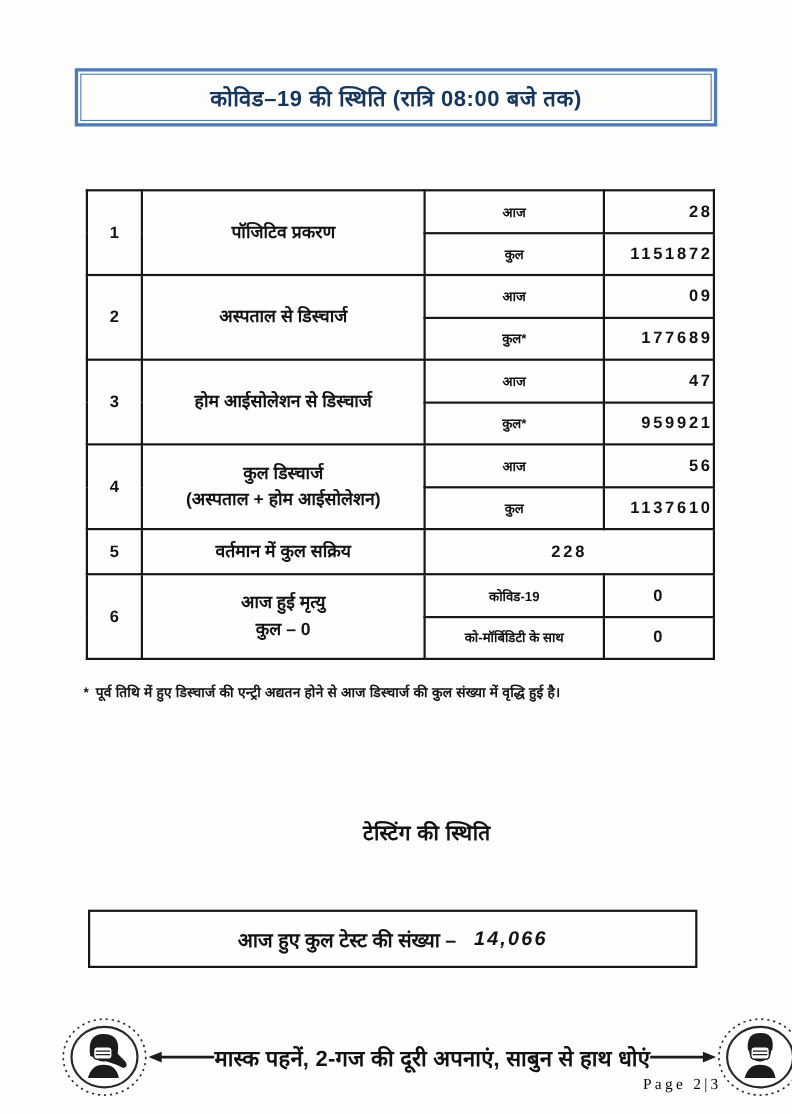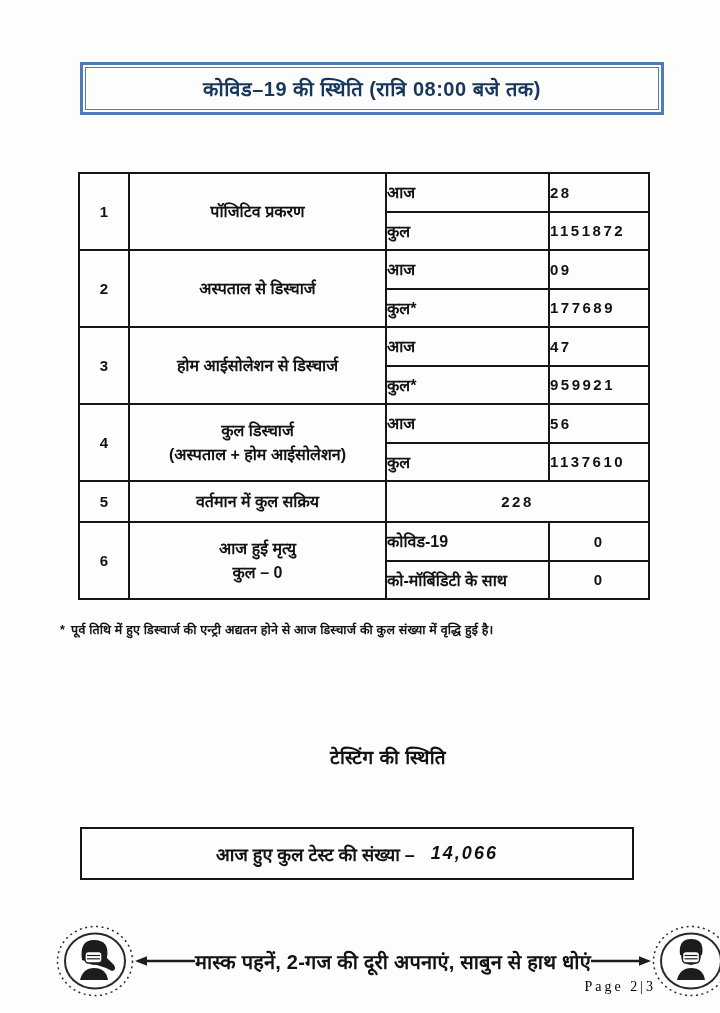--- a/index.html
+++ b/index.html
@@ -3,49 +3,49 @@
 <meta charset="utf-8">
 <style>
   html,body{margin:0;padding:0;}
   body{background:#fdfdfb;}
   .page{
     position:relative;width:720px;height:1013px;background:#fdfdfb;
     font-family:"Liberation Sans",sans-serif;color:#121212;overflow:hidden;
   }
   
   .title-box{
-    position:absolute;left:80px;top:62px;width:584px;height:53px;
+    position:absolute;left:68px;top:62px;width:584px;height:53px;
     border:3px solid #4f7cb5;box-sizing:border-box;padding:2px;background:#fdfdfb;
   }
   .title-inner{
     border:1px solid #4f7cb5;height:100%;box-sizing:border-box;
     display:flex;align-items:center;justify-content:center;
   }
   .title-text{font-weight:bold;font-size:20px;color:#17365d;letter-spacing:.5px;white-space:nowrap;}
 
   
   table.status{
     position:absolute;left:78px;top:172px;width:570px;
     border-collapse:collapse;table-layout:fixed;
   }
   table.status td{
     border:2px solid #161616;font-weight:bold;padding:0;
     vertical-align:middle;background:#fdfdfb;
   }
   td.sn{text-align:center;font-size:15px;}
   td.cat{text-align:center;font-size:16px;line-height:1.5;}
-  td.sub{text-align:left;font-size:16px;}
-  td.val{text-align:left;padding-right:10px;font-size:15px;letter-spacing:2.5px;}
+  td.sub{text-align:center;font-size:12px;}
+  td.val{text-align:right;padding-right:10px;font-size:15px;letter-spacing:2.5px;}
   td.val.center{text-align:center;padding-right:0;letter-spacing:2px;}
   td.merged{text-align:center;font-size:15px;letter-spacing:2.5px;border-radius:14px;}
   tr.h38{height:38.5px;} tr.h40{height:41px;}
 
   
   .footnote{
-    position:absolute;left:60px;top:621px;font-weight:bold;font-size:12.5px;
+    position:absolute;left:76px;top:621px;font-weight:bold;font-size:12.5px;
     white-space:nowrap;letter-spacing:.2px;
   }
   .footnote .marker{margin-right:6px;}
 
   
   .district-note{
     position:absolute;left:78px;top:682px;font-weight:bold;font-size:15.5px;
     white-space:nowrap;letter-spacing:.3px;
   }
 

